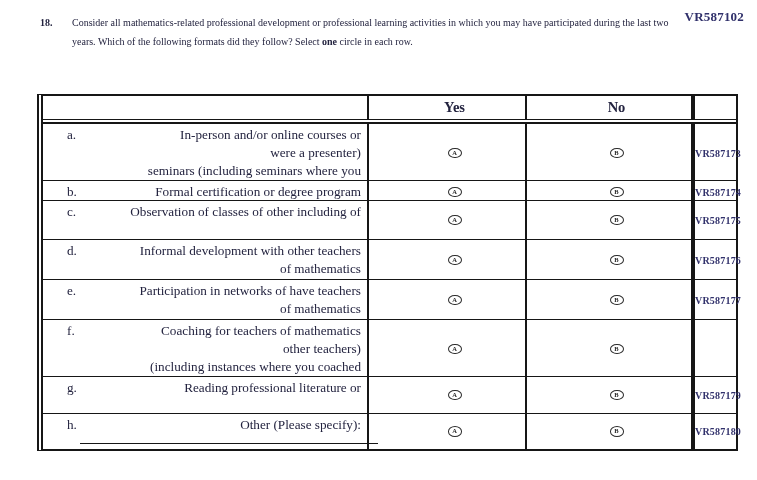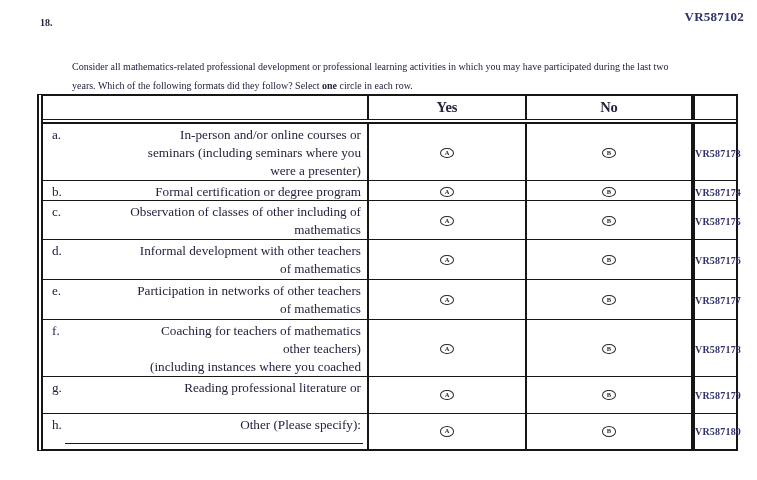--- a/index.html
+++ b/index.html
@@ -31,41 +31,41 @@
     width: 640px;
     font-size: 10px;
     line-height: 18.6px;
   }
   .q-num {
     position: absolute;
     left: 0;
     top: 0;
     font-weight: bold;
   }
-  .q-text { margin-left: 32px; margin-top: 44px; }
+  .q-text { margin-left: 32px; }
   .q-bold { font-weight: bold; }
 
   
   .qtable {
     position: absolute;
     left: 37px;
     top: 94px;
     width: 701px;
     border: 2.5px solid var(--border, #161616);
     border-left: 6px double var(--border, #161616);
     background: #fff;
   }
   .tr {
     display: grid;
     grid-template-columns: 326px 158px 168px 1fr;
   }
   .tr + .tr { border-top: 1.5px solid var(--border, #161616); }
   .tr.head { border-bottom: 4px double var(--border, #161616); }
   .td { position: relative; }
-  .td.stmt, .td.yes, .td.no { border-right: 2.5px solid var(--border, #161616); }
+  .td.stmt, .td.yes, .td.no { border-right: 2.5px solid var(--border, #161616); margin-left: 15px; }
   .td.no { border-right-width: 4.5px; }
 
   .td.head-cell {
     display: flex;
     align-items: center;
     justify-content: center;
     font-weight: bold;
     font-size: 14.5px;
   }
 
@@ -141,22 +141,22 @@
     <div class="td yes head-cell">Yes</div>
     <div class="td no head-cell">No</div>
     <div class="td code"></div>
   </div>
 
   <div class="tr" style="height:57px">
     <div class="td stmt">
       <span class="row-letter">a.</span>
       <span class="stmt-lines">
           <div>In-person and/or online courses or</div>
+          <div>were a presenter)</div>
           <div>seminars (including seminars where you</div>
-          <div>were a presenter)</div>
         </span>
     </div>
     <div class="td yes opt">
         <span class="bubble">A</span>
       </div>
     <div class="td no opt">
         <span class="bubble">B</span>
       </div>
     <div class="td code">VR587173</div>
   </div>
@@ -175,21 +175,20 @@
         <span class="bubble">B</span>
       </div>
     <div class="td code">VR587174</div>
   </div>
 
   <div class="tr" style="height:39px">
     <div class="td stmt">
       <span class="row-letter">c.</span>
       <span class="stmt-lines">
           <div>Observation of classes of other including of</div>
-          <div>mathematics</div>
         </span>
     </div>
     <div class="td yes opt">
         <span class="bubble">A</span>
       </div>
     <div class="td no opt">
         <span class="bubble">B</span>
       </div>
     <div class="td code">VR587175</div>
   </div>
@@ -208,21 +207,21 @@
     <div class="td no opt">
         <span class="bubble">B</span>
       </div>
     <div class="td code">VR587176</div>
   </div>
 
   <div class="tr" style="height:40px">
     <div class="td stmt">
       <span class="row-letter">e.</span>
       <span class="stmt-lines">
-          <div>Participation in networks of other teachers</div>
+          <div>Participation in networks of have teachers</div>
           <div>of mathematics</div>
         </span>
     </div>
     <div class="td yes opt">
         <span class="bubble">A</span>
       </div>
     <div class="td no opt">
         <span class="bubble">B</span>
       </div>
     <div class="td code">VR587177</div>
@@ -236,21 +235,20 @@
           <div>other teachers)</div>
           <div>(including instances where you coached</div>
         </span>
     </div>
     <div class="td yes opt">
         <span class="bubble">A</span>
       </div>
     <div class="td no opt">
         <span class="bubble">B</span>
       </div>
-    <div class="td code">VR587178</div>
   </div>
 
   <div class="tr" style="height:37px">
     <div class="td stmt">
       <span class="row-letter">g.</span>
       <span class="stmt-lines">
           <div>Reading professional literature or</div>
         </span>
     </div>
     <div class="td yes opt">

